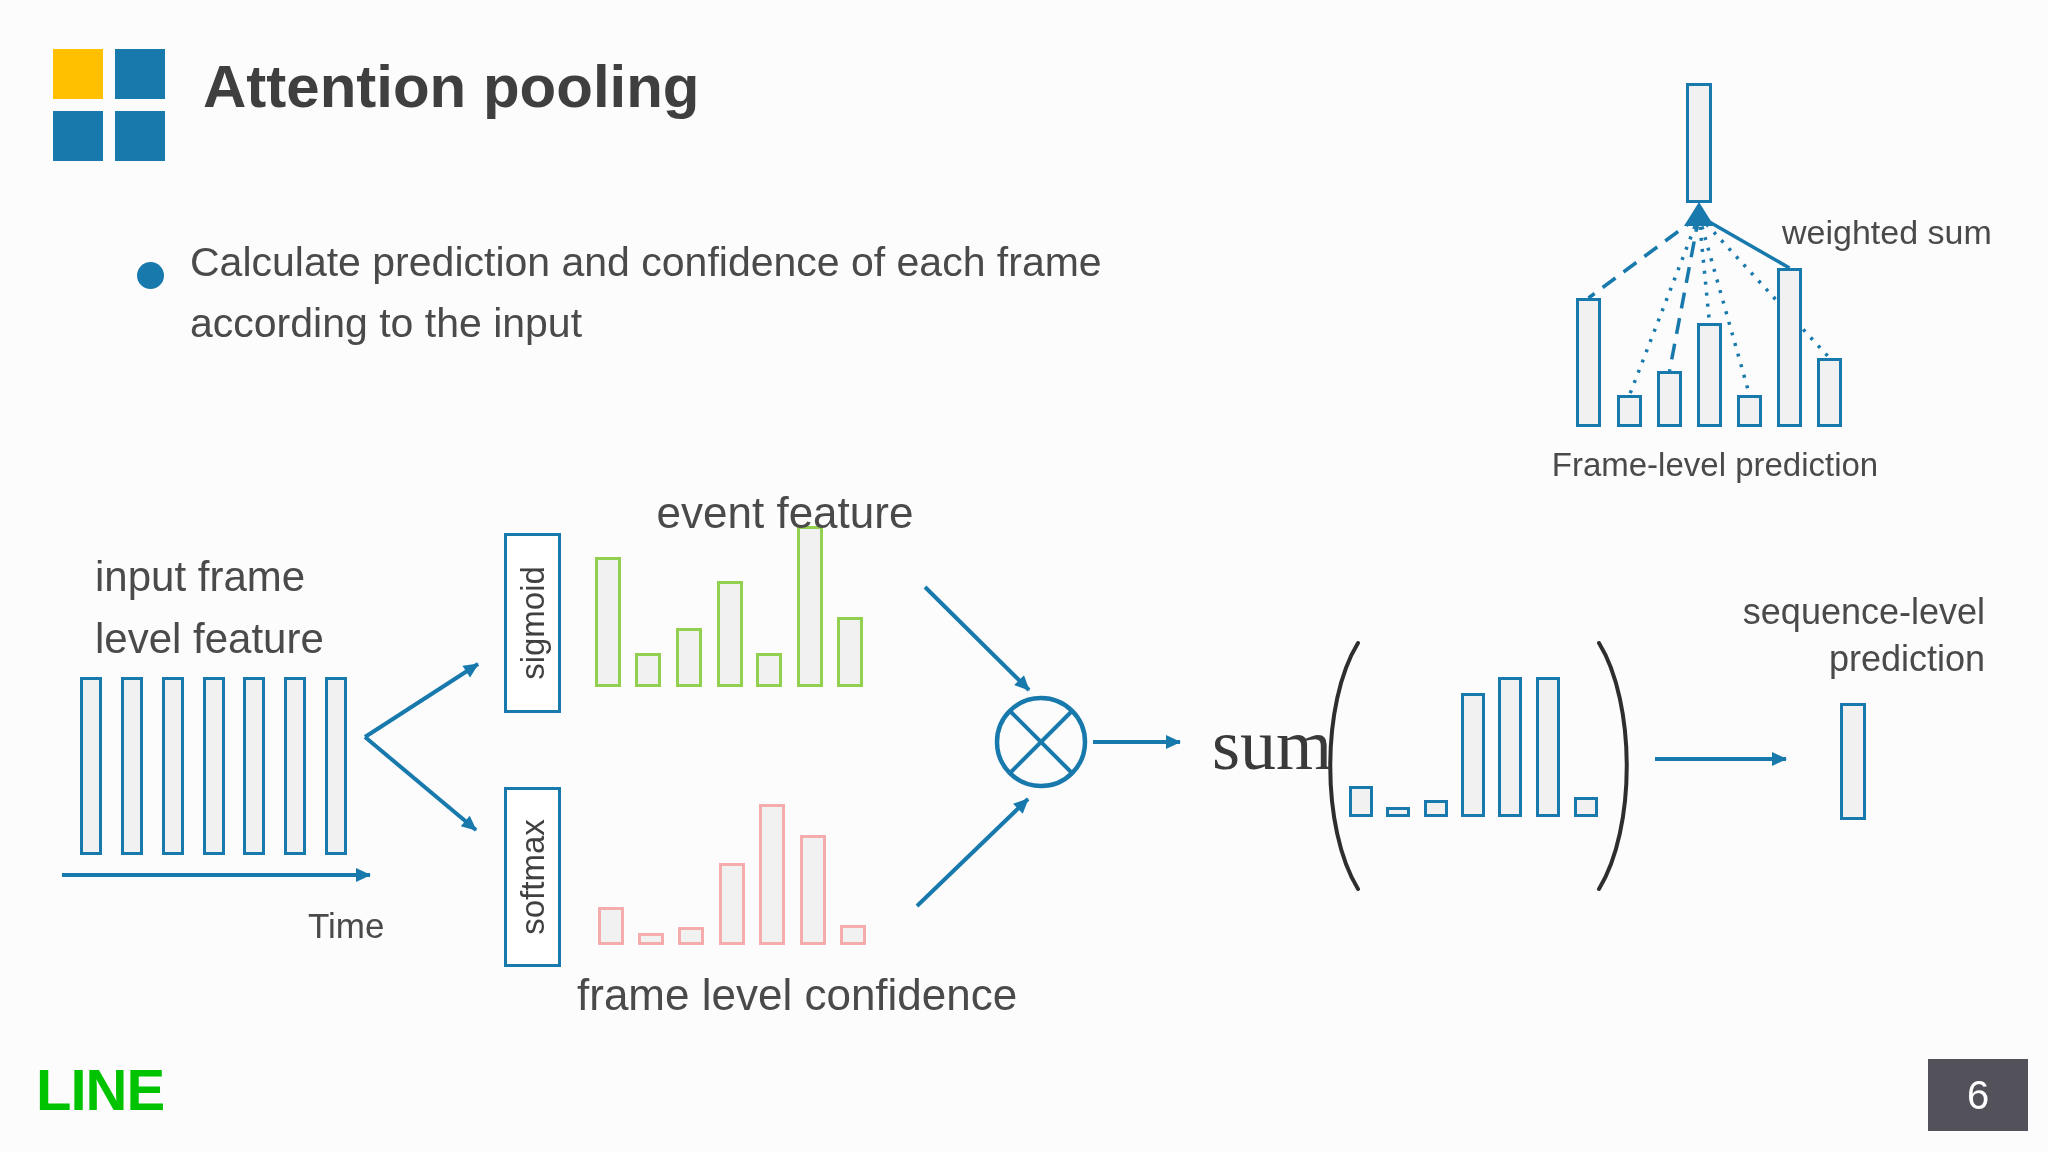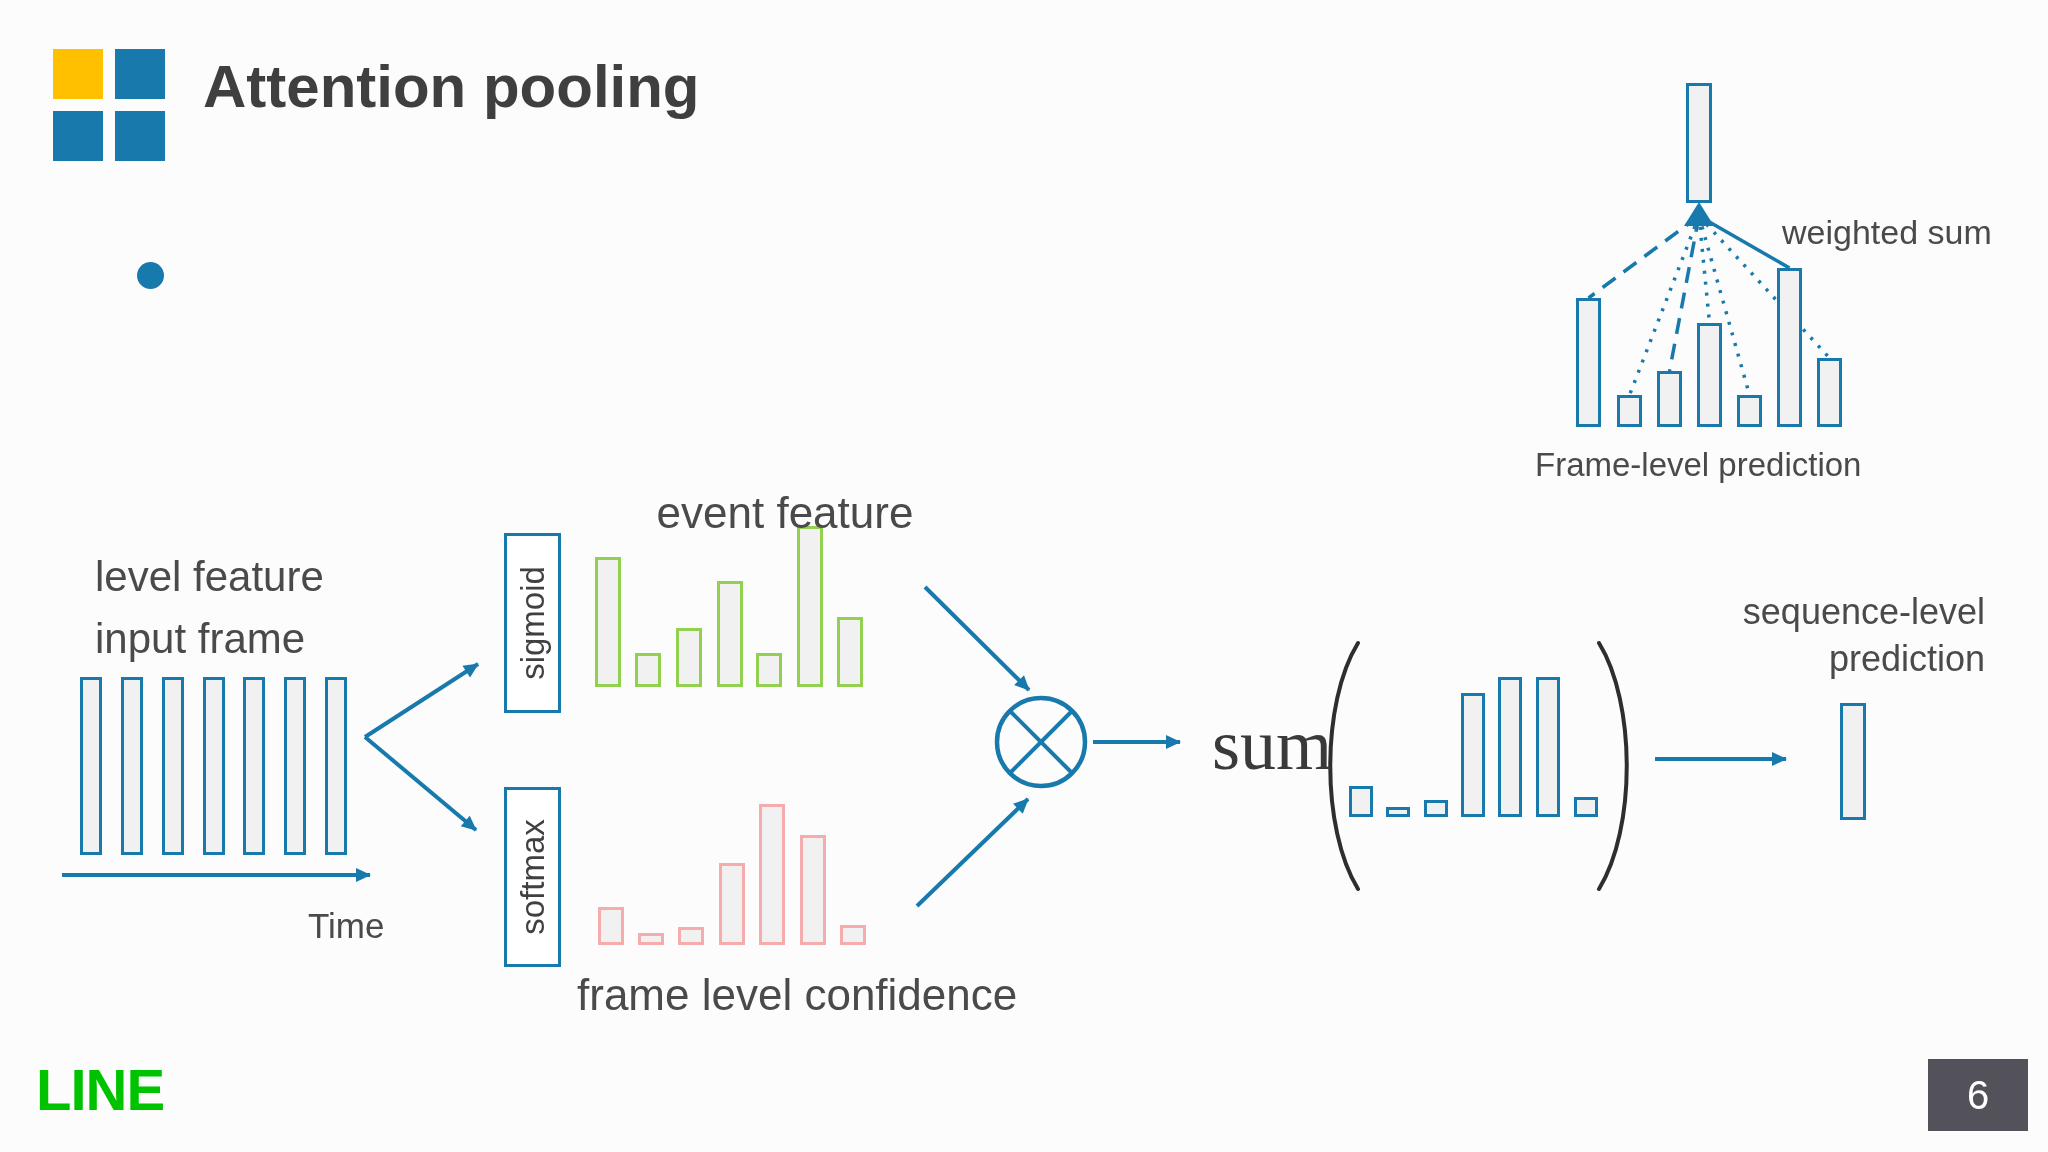--- a/index.html
+++ b/index.html
@@ -44,20 +44,24 @@
   <div>
     <div class="logo-sq" style="left:53px; top:49px; background:var(--yellow);"></div>
     <div class="logo-sq" style="left:115px; top:49px; background:var(--accent);"></div>
     <div class="logo-sq" style="left:53px; top:111px; background:var(--accent);"></div>
     <div class="logo-sq" style="left:115px; top:111px; background:var(--accent);"></div>
   </div>
 
   <div class="title">Attention pooling</div>
 
   <div class="bullet-dot"></div>
+  <div class="bullet-text">
+    <div>Calculate prediction and confidence of each frame</div>
+    <div>according to the input</div>
+  </div>
 
   <svg class="overlay" width="2048" height="1152" viewBox="0 0 2048 1152">
     <defs>
       <marker id="ah" markerUnits="userSpaceOnUse" markerWidth="22" markerHeight="18" refX="15" refY="8" orient="auto">
         <path d="M1,1 L16,8 L1,15 Z" style="fill:var(--accent)"></path>
       </marker>
     </defs>
 
     <g id="fan">
         <line x1="1699" y1="216" x2="1588.5" y2="298" class="fan dashed"></line>
@@ -137,25 +141,25 @@
     </div>
 
   <div class="opbox" style="left:504px; top:533px;">
     <span>sigmoid</span>
   </div>
   <div class="opbox" style="left:504px; top:787px;">
     <span>softmax</span>
   </div>
 
   <div class="lbl" style="left:1782px; top:212px; font-size:34px;">weighted sum</div>
-  <div class="lbl" style="left:1535px; top:446px; width:360px; font-size:33px; ">Frame-level prediction</div>
+  <div class="lbl" style="left:1535px; top:446px; width:360px; font-size:33px; text-align:center;">Frame-level prediction</div>
 
   <div class="lbl" style="left:95px; top:546px; font-size:42px; line-height:62px;">
+    <div>input frame</div>
     <div>level feature</div>
-    <div>input frame</div>
   </div>
   <div class="lbl" style="left:308px; top:905px; font-size:35px;">Time</div>
 
   <div class="lbl" style="left:620px; top:452px; width:330px; font-size:44px; text-align:center;margin-top:35px;">event feature</div>
 
   <div class="lbl" style="left:577px; top:960px; font-size:44px; line-height:70px;">
     <div>frame level confidence</div>
   </div>
 
   <div class="sum-word">sum</div>

